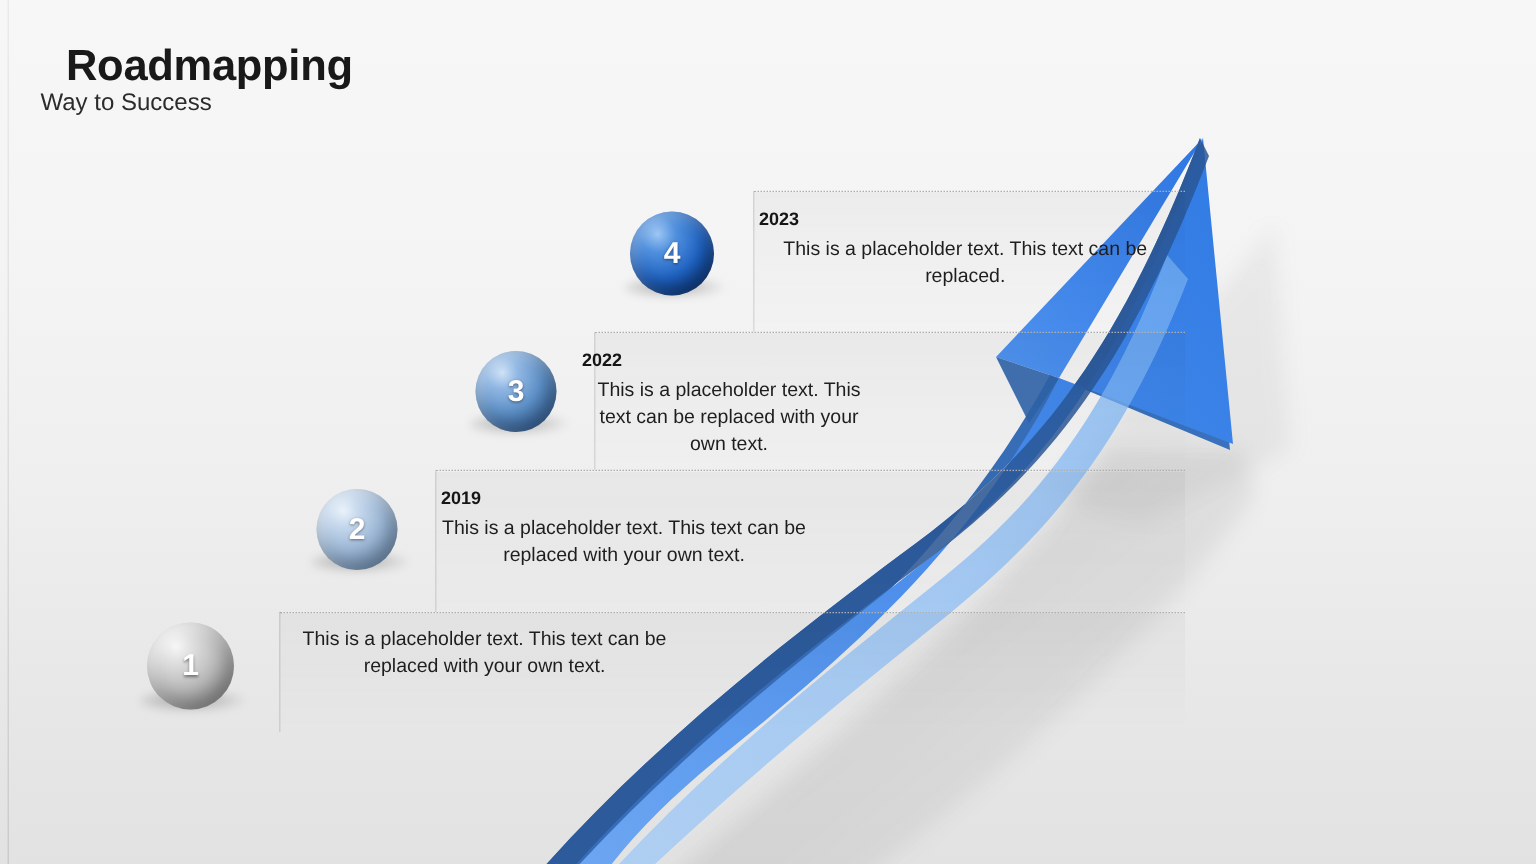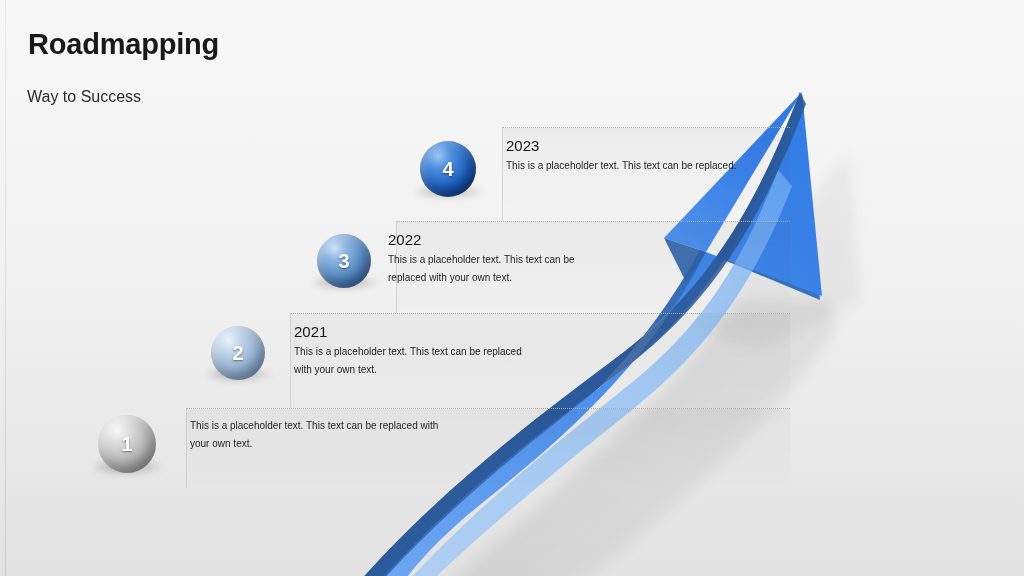--- a/index.html
+++ b/index.html
@@ -31,31 +31,31 @@
     left: 5px;
     top: 0;
     width: 1px;
     height: 576px;
     background: linear-gradient(180deg, rgba(0,0,0,0.05), rgba(0,0,0,0.10));
   }
 
   
   .title {
     position: absolute;
-    left: 28px;
+    left: 44px;
     top: 28px;
     font-size: 29px;
     font-weight: bold;
     color: #191919;
     letter-spacing: -0.2px;
   }
   .subtitle {
     position: absolute;
     left: 27px;
-    top: 88px;
+    top: 60px;
     font-size: 16px;
     color: #2b2b2b;
   }
 
   
   #arrow-layer {
     position: absolute;
     left: 0;
     top: 0;
     width: 1024px;
@@ -72,31 +72,32 @@
         rgba(0,0,0,0.035) 0%,
         rgba(0,0,0,0.012) 60%,
         rgba(0,0,0,0.000) 100%);
     box-sizing: border-box;
   }
 
   .step-text {
     position: absolute;
   }
   .step-year {
-    font-size: 15px;
-    font-weight: normal;
+    font-size: 12px;
+    font-weight: bold;
     color: #161616;
     margin: 0 0 2px 0;
     line-height: 18px;
   }
   .step-body {
-    font-size: 10px;
+    font-size: 13px;
     color: #1e1e1e;
     line-height: 18px;
     margin: 0;
+    text-align: center;
   }
 
   
   .sphere {
     position: absolute;
     border-radius: 50%;
   }
   .sphere .ball {
     position: absolute;
     left: 0;
@@ -237,21 +238,21 @@
   </div>
   <div class="sphere" style="left:317px; top:234px; width:54px; height:54px;">
     <div class="shade"></div>
     <div class="ball" style="background:
            radial-gradient(circle at 33% 27%, #cfe2f7 0%, #8fb6e3 20%, #5b8ec6 52%, #37649c 82%, #2a4f7e 100%);
            box-shadow: inset -4px -6px 12px rgba(0,0,0,0.30), inset 3px 4px 9px rgba(255,255,255,0.38);"></div>
     <div class="num">3</div>
   </div>
 
   <div class="step-text" style="left:294px; top:323px; width:244px;">
-    <p class="step-year">2021</p>
+    <p class="step-year">2019</p>
     <p class="step-body">This is a placeholder text. This text can be replaced with your own text.</p>
   </div>
   <div class="sphere" style="left:211px; top:326px; width:54px; height:54px;">
     <div class="shade"></div>
     <div class="ball" style="background:
            radial-gradient(circle at 33% 27%, #eaf2fb 0%, #c4d7ec 20%, #9ab5d4 52%, #6f8eb0 82%, #5a7795 100%);
            box-shadow: inset -4px -6px 12px rgba(0,0,0,0.26), inset 3px 4px 9px rgba(255,255,255,0.45);"></div>
     <div class="num">2</div>
   </div>
 

